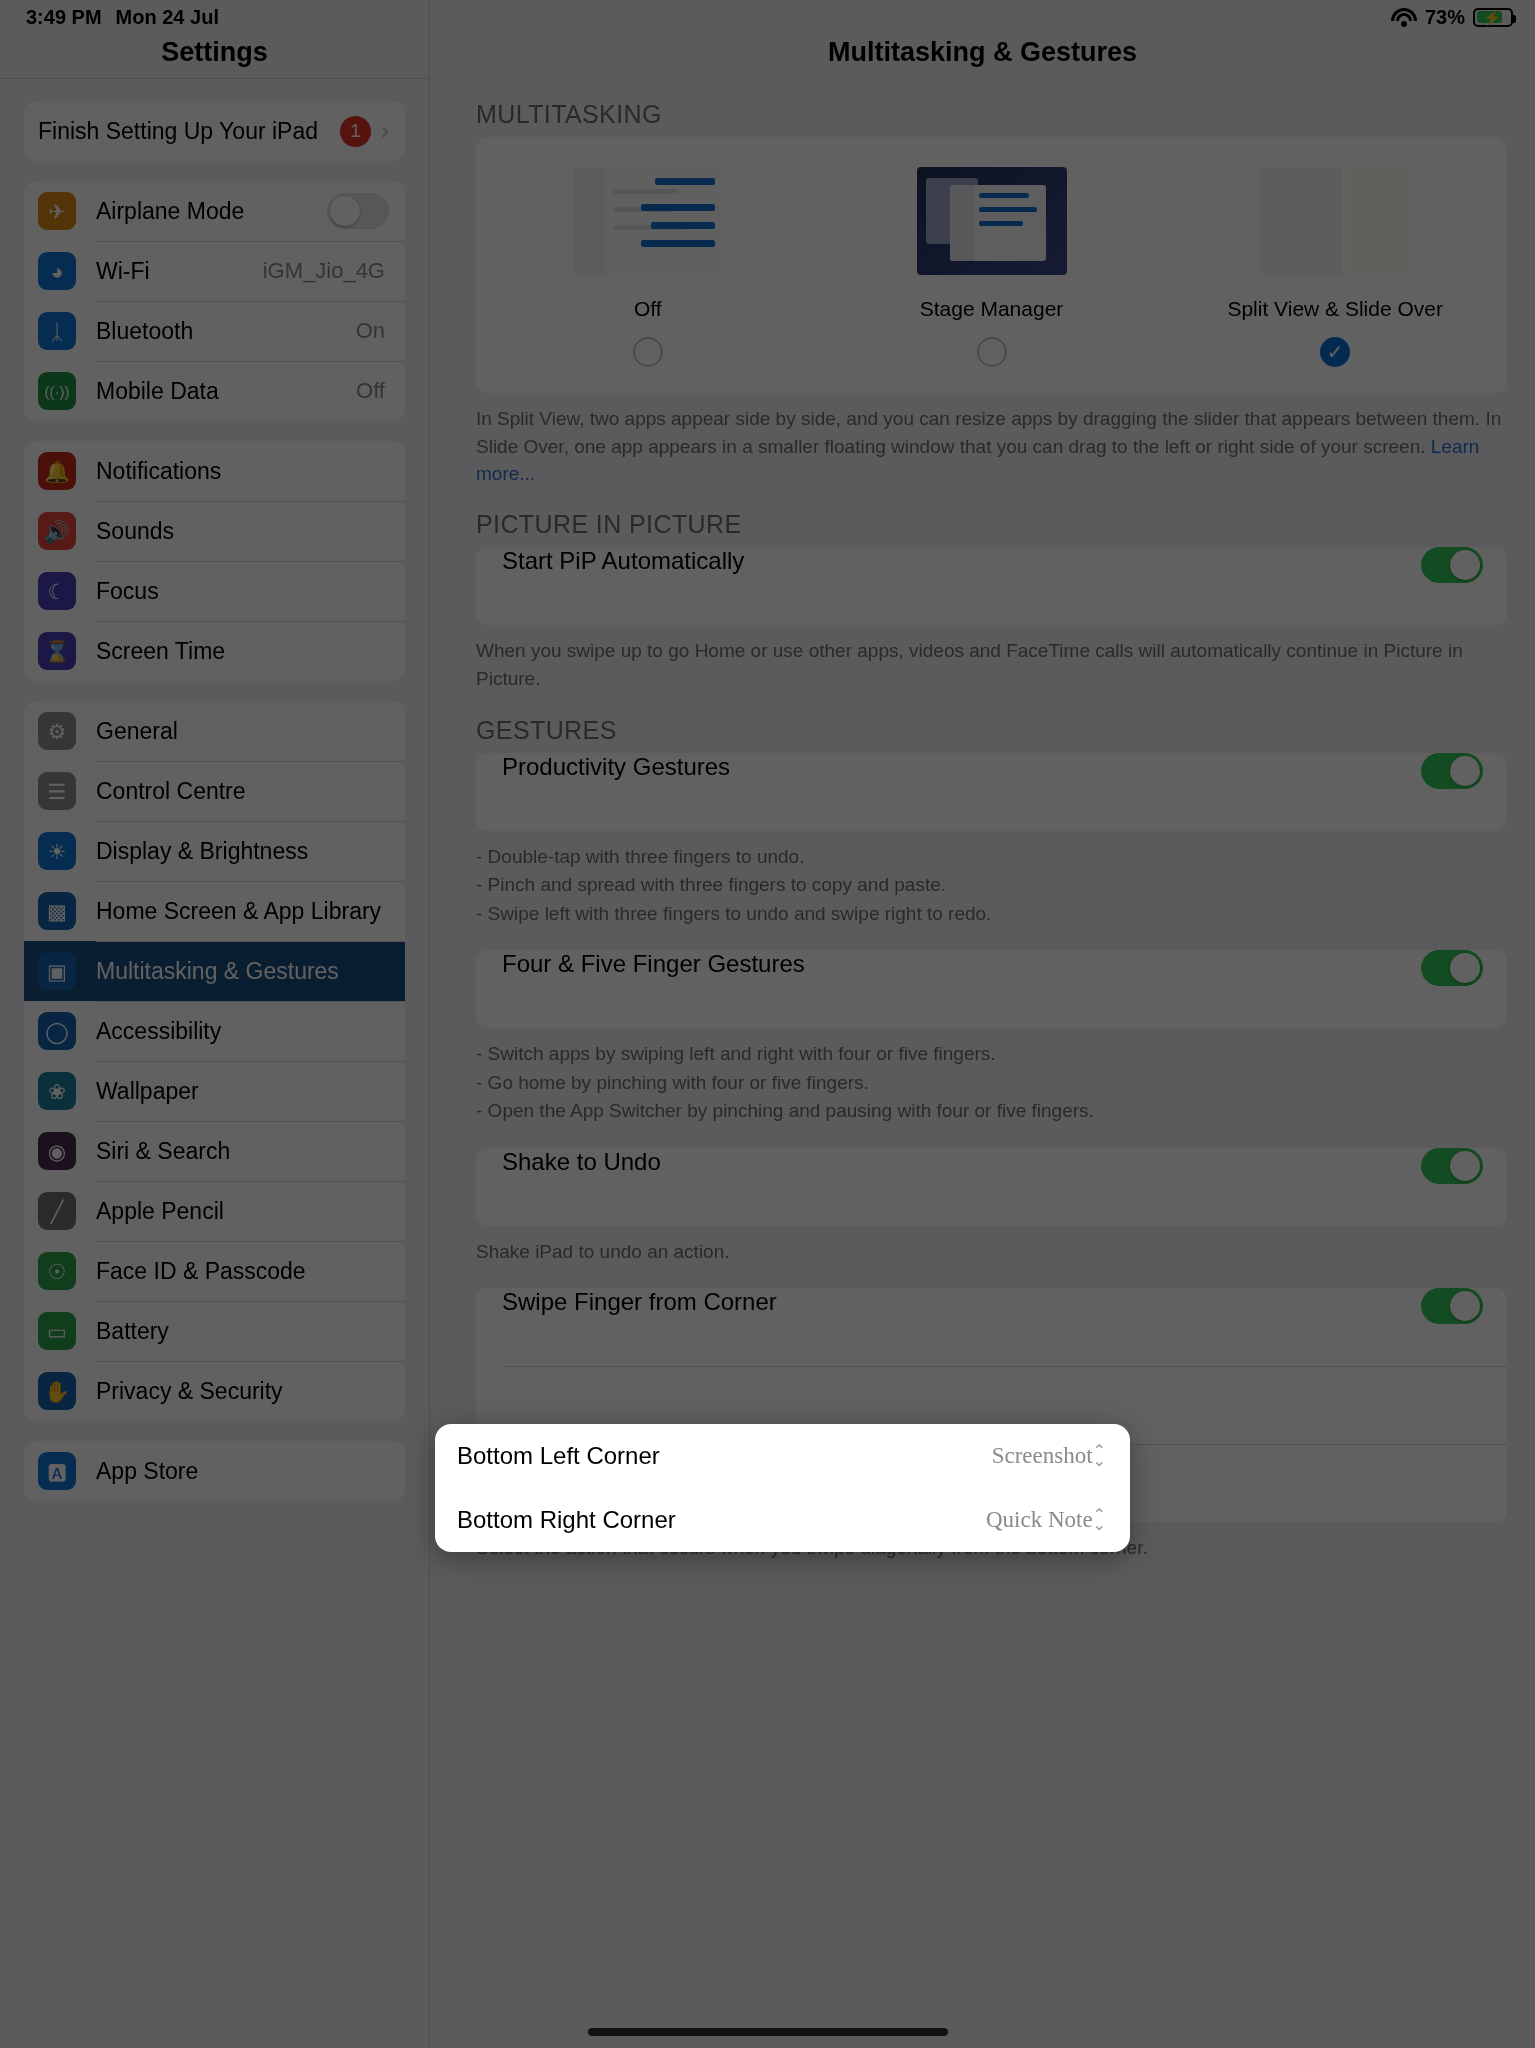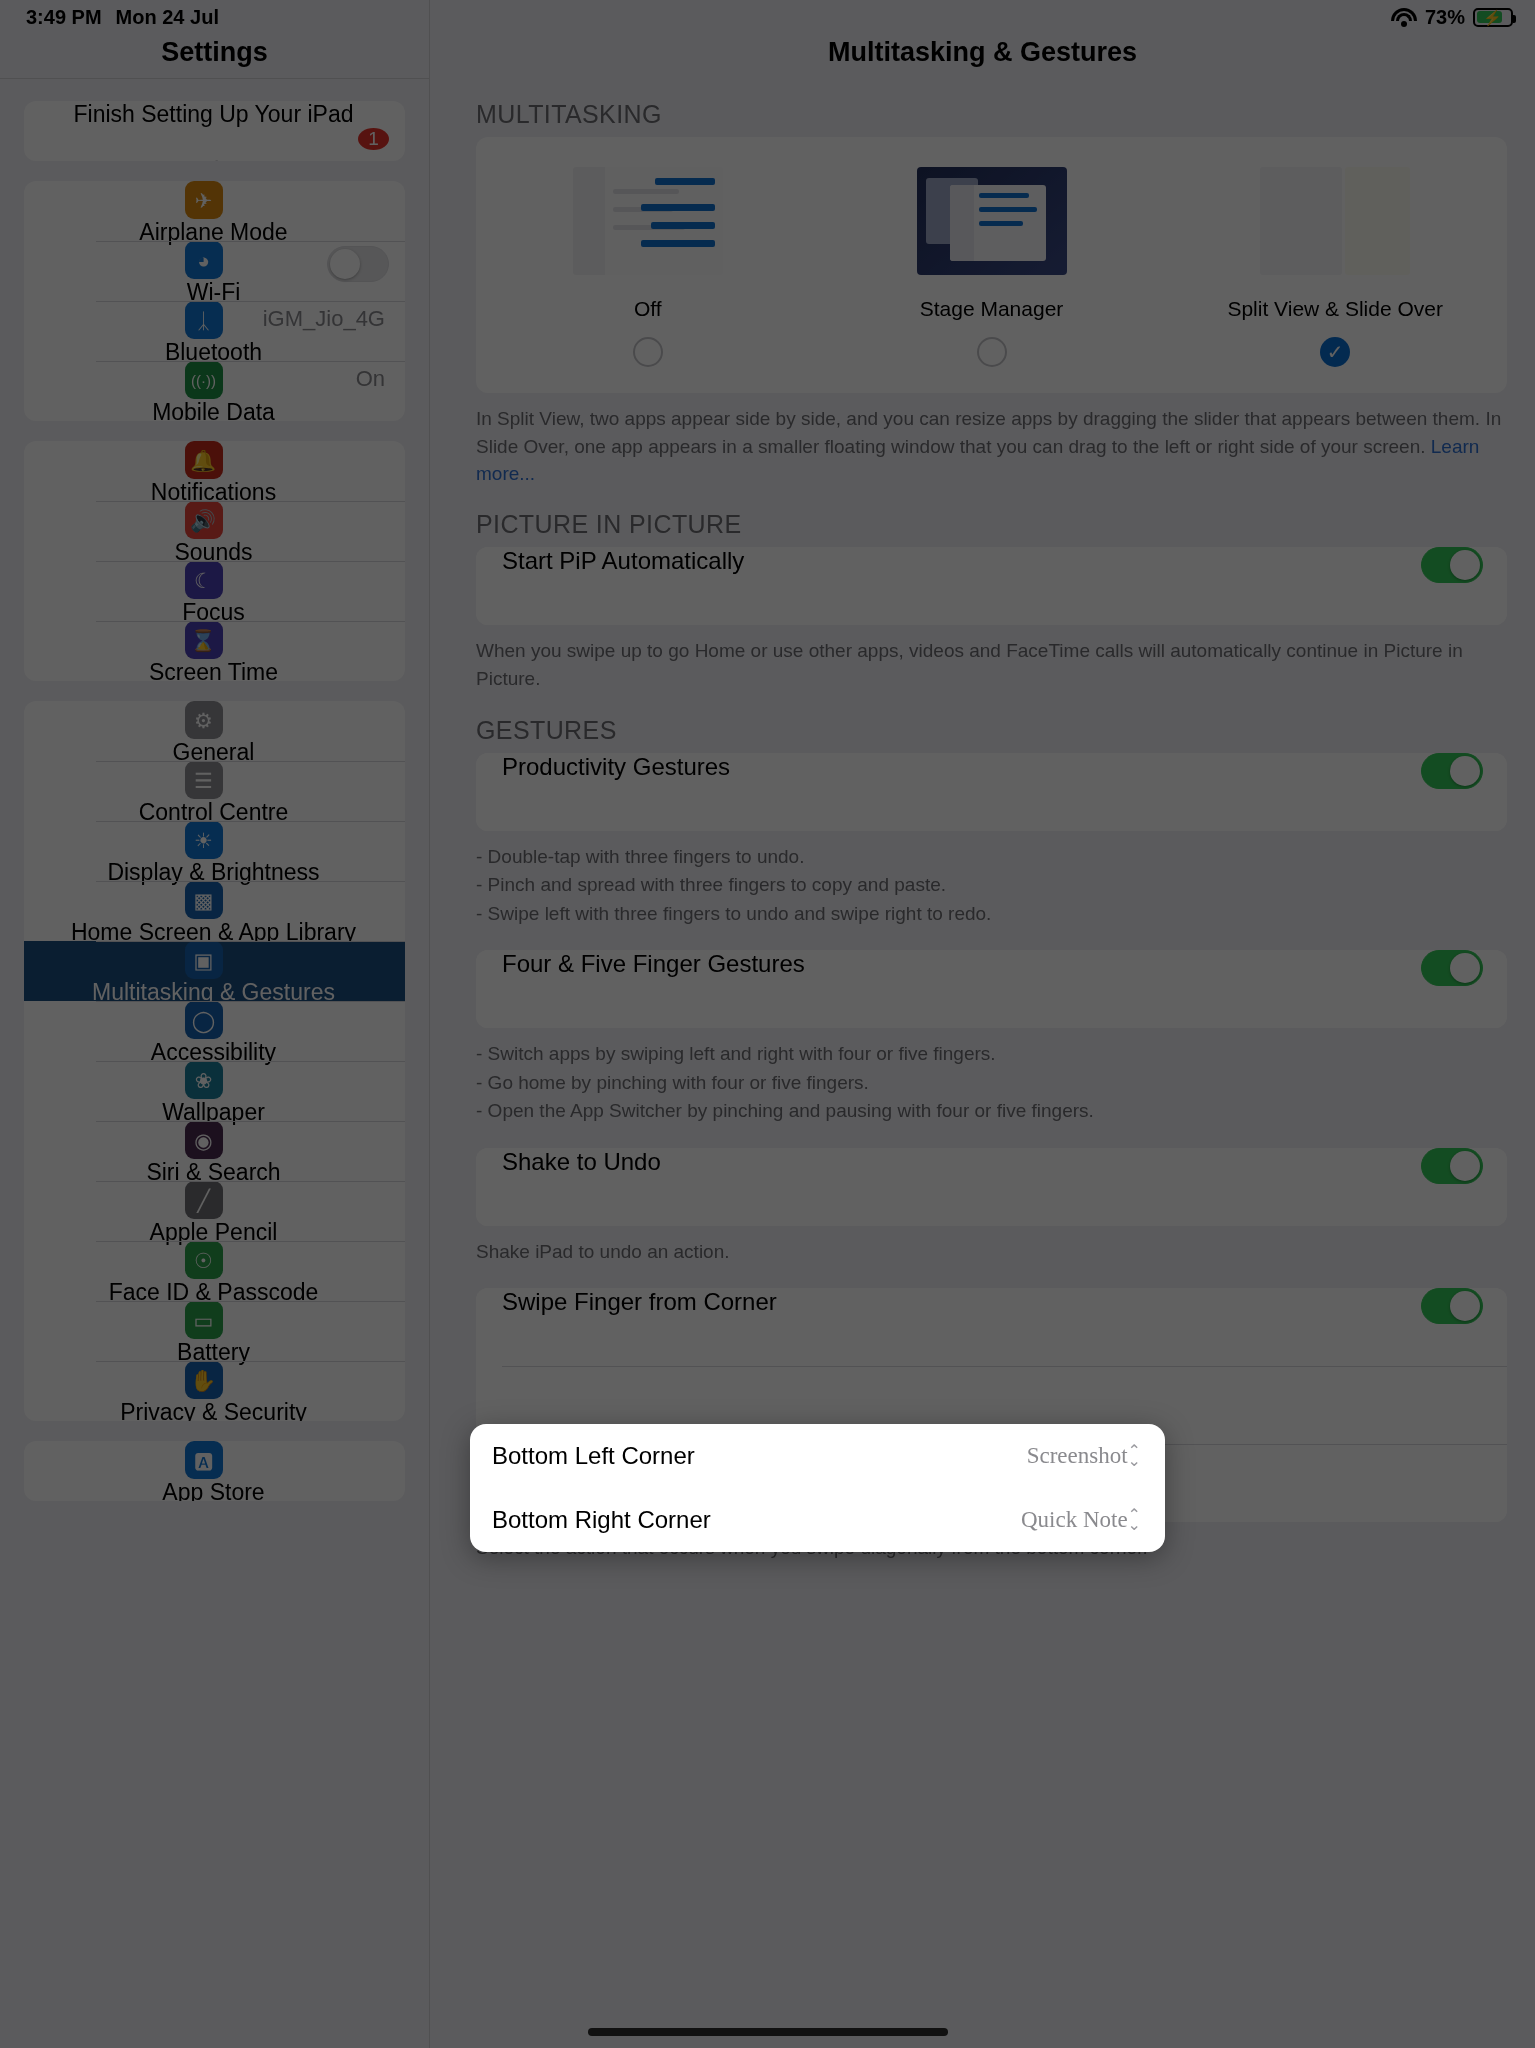--- a/index.html
+++ b/index.html
@@ -67,21 +67,21 @@
     padding-bottom: 10px;
     font-size: 27px; font-weight: bold; color: #000;
   }
   .sb-group {
     margin: 20px 24px 0 24px;
     background: #fff; border-radius: 12px; overflow: hidden;
   }
   .sb-group.first { margin-top: 22px; }
   .sb-row {
     display: flex; align-items: center; height: 60px;
-    padding: 0 16px 0 14px; position: relative; flex-direction: column;
+    padding: 0 16px 0 14px; position: relative;
   }
   .sb-row + .sb-row::before {
     content:""; position:absolute; left: 72px; right: 0; top: 0; height: 1px; background:#d8d8dc;
   }
   .sb-row.selected { background: #1c4f82; }
   .sb-row.selected .sb-label { color: #fff; }
   .sb-icon {
     width: 38px; height: 38px; border-radius: 9px; flex: none; margin-right: 20px;
     display: flex; align-items: center; justify-content: center;
     color: #fff; font-size: 21px; line-height: 1;
@@ -170,21 +170,21 @@
     content:""; position:absolute; left:26px; right:0; top:0; height:1px; background:#d8d8dc;
   }
   .row-label { font-size: 24px; color: #000; }
   .note {
     font-size: 19px; color: #6d6d72; line-height: 1.5;
     padding: 12px 40px 0 46px; white-space: pre-line;
   }
 
   
   .popover {
-    position: absolute; left: 470px; top: 1424px;
+    position: absolute; left: 435px; top: 1424px;
     width: 695px; border-radius: 16px; background: #fff;
     box-shadow: 0 6px 28px rgba(0,0,0,.35);
     z-index: 50; overflow: hidden;
   }
   .pop-row {
     display: flex; align-items: center; height: 64px; padding: 0 24px 0 22px;
   }
   .pop-label { font-size: 24px; color: #000; }
   .pop-value { margin-left: auto; font-size: 23px; color: #8a8a8e; display:flex; align-items:center; gap:0;font-family:Liberation Serif, serif; }
   .updown { display:inline-flex; flex-direction:column; line-height:.62; font-size:16px; color:#9a9a9f; }

